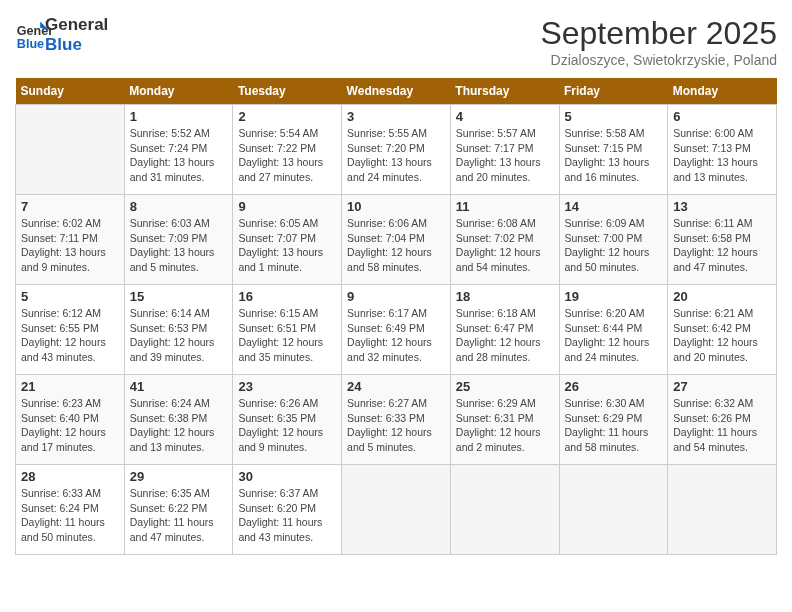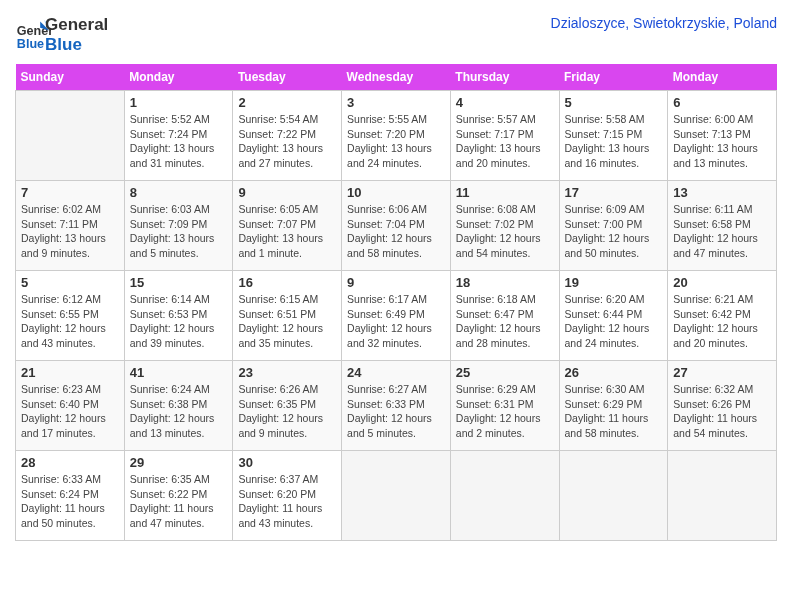--- a/index.html
+++ b/index.html
@@ -28,29 +28,29 @@
     .title-area {
       text-align: right;
     }
     .month-title {
       font-size: 32px;
       color: #333;
       font-weight: normal;
     }
     .location-title {
       font-size: 14px;
-      color: #1d4ed8;
+      color: #737373;
     }
     table {
       width: 100%;
       border-collapse: collapse;
       font-size: 11px;
     }
     thead tr th {
-      background-color: #d946ef;
+      background-color: #a16207;
       color: #fff;
       padding: 6px 5px;
       text-align: left;
       font-size: 12px;
       font-weight: bold;
     }
     tbody tr td {
       border: 1px solid #ccc;
       vertical-align: top;
       padding: 4px 5px;
@@ -87,20 +87,21 @@
       <text x="2" y="34" font-size="14" font-weight="bold" fill="#1565c0">Blue</text>
       <polygon points="28,5 38,15 28,12" fill="#1565c0"></polygon>
       <polygon points="32,3 38,10 35,8" fill="#42a5f5"></polygon>
     </svg>
     <div style="display:flex;flex-direction:column;line-height:1.15;margin-left:-10px;">
       <span style="font-size:17px;font-weight:bold;color:#333;">General</span>
       <span style="font-size:17px;font-weight:bold;color:#1565c0;">Blue</span>
     </div>
   </div>
   <div class="title-area">
+    <div class="month-title">September 2025</div>
     <div class="location-title">Dzialoszyce, Swietokrzyskie, Poland</div>
   </div>
 </div>
 
 <table>
   <thead>
     <tr id="days-header">
         <th>Sunday</th>
         <th>Monday</th>
         <th>Tuesday</th>
@@ -153,21 +154,21 @@
         </td>
         <td>
           <span class="day-number">10</span>
           <div class="day-info">Sunrise: 6:06 AM<br>Sunset: 7:04 PM<br>Daylight: 12 hours<br>and 58 minutes.</div>
         </td>
         <td>
           <span class="day-number">11</span>
           <div class="day-info">Sunrise: 6:08 AM<br>Sunset: 7:02 PM<br>Daylight: 12 hours<br>and 54 minutes.</div>
         </td>
         <td>
-          <span class="day-number">17</span>
+          <span class="day-number">14</span>
           <div class="day-info">Sunrise: 6:09 AM<br>Sunset: 7:00 PM<br>Daylight: 12 hours<br>and 50 minutes.</div>
         </td>
         <td>
           <span class="day-number">13</span>
           <div class="day-info">Sunrise: 6:11 AM<br>Sunset: 6:58 PM<br>Daylight: 12 hours<br>and 47 minutes.</div>
         </td>
       </tr>
       <tr>
         <td>
           <span class="day-number">5</span>

